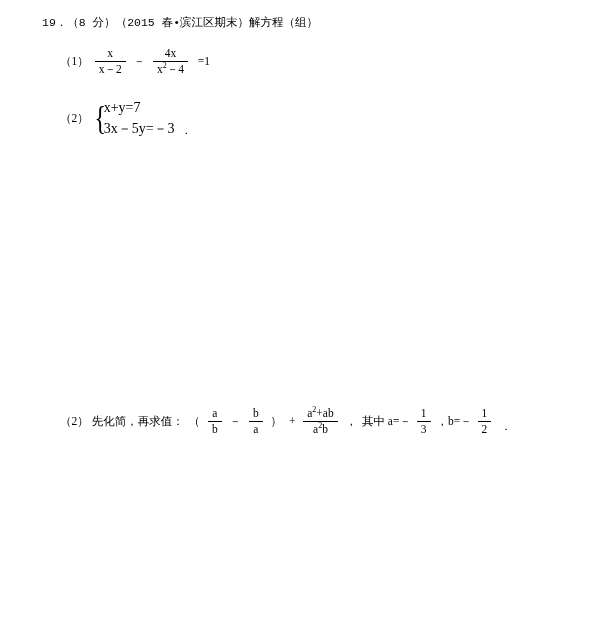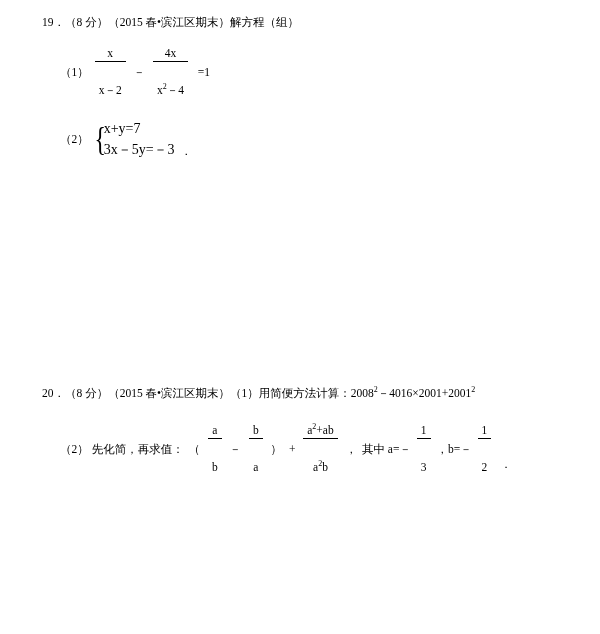--- a/index.html
+++ b/index.html
@@ -25,20 +25,21 @@
     position: absolute;
     font-size: 11.5px;
     line-height: 1.5;
   }
   .q19 { left: 42px; top: 14px; width: 540px; }
   .q20 { left: 42px; top: 385px; width: 540px; }
 
   .q-head {
     white-space: nowrap;
     font-size: 11.5px;
+    font-family: Liberation Mono, monospace;
   }
 
   .part {
     position: relative;
     margin-top: 14px;
     white-space: nowrap;
     font-size: 11.5px;
   }
   .part-label {
     display: inline-block;
@@ -55,21 +56,20 @@
     line-height: 1.15;
   }
   .frac .num {
     display: block;
     padding: 0 4px 1px 4px;
     border-bottom: 1px solid #000;
   }
   .frac .den {
     display: block;
     padding: 1px 4px 0 4px;
-    margin-top: 21px;
   }
   .op {
     display: inline-block;
     vertical-align: middle;
     padding: 0 2px;
   }
   sup {
     font-size: 8px;
     vertical-align: super;
     line-height: 0;
@@ -139,23 +139,20 @@
       <span class="system">
         <span class="brace">{</span>
         <span class="eqline">x+y=7</span>
         <span class="eqline">3x－5y=－3</span>
       </span>
       <span class="sys-dot">．</span>
     </div>
   </div>
 
   <div class="q-block q20">
-    <div class="q-head">
-      <span>20</span><span>．</span><span>（8 分）</span><span>（2015 春•滨江区期末）</span><span>（1）用简便方法计算：</span><span>2008</span><sup>2</sup><span>－4016×2001+2001</span><sup>2</sup>
-    </div>
 
     <div class="part" style="margin-top:22px; padding-left:18px;">
       <span class="part-label">（2）</span>
       <span class="part-label">先化简，再求值：</span>
       <span class="op">（</span>
       <span class="frac">
         <span class="num">a</span>
         <span class="den">b</span>
       </span>
       <span class="op">－</span>

